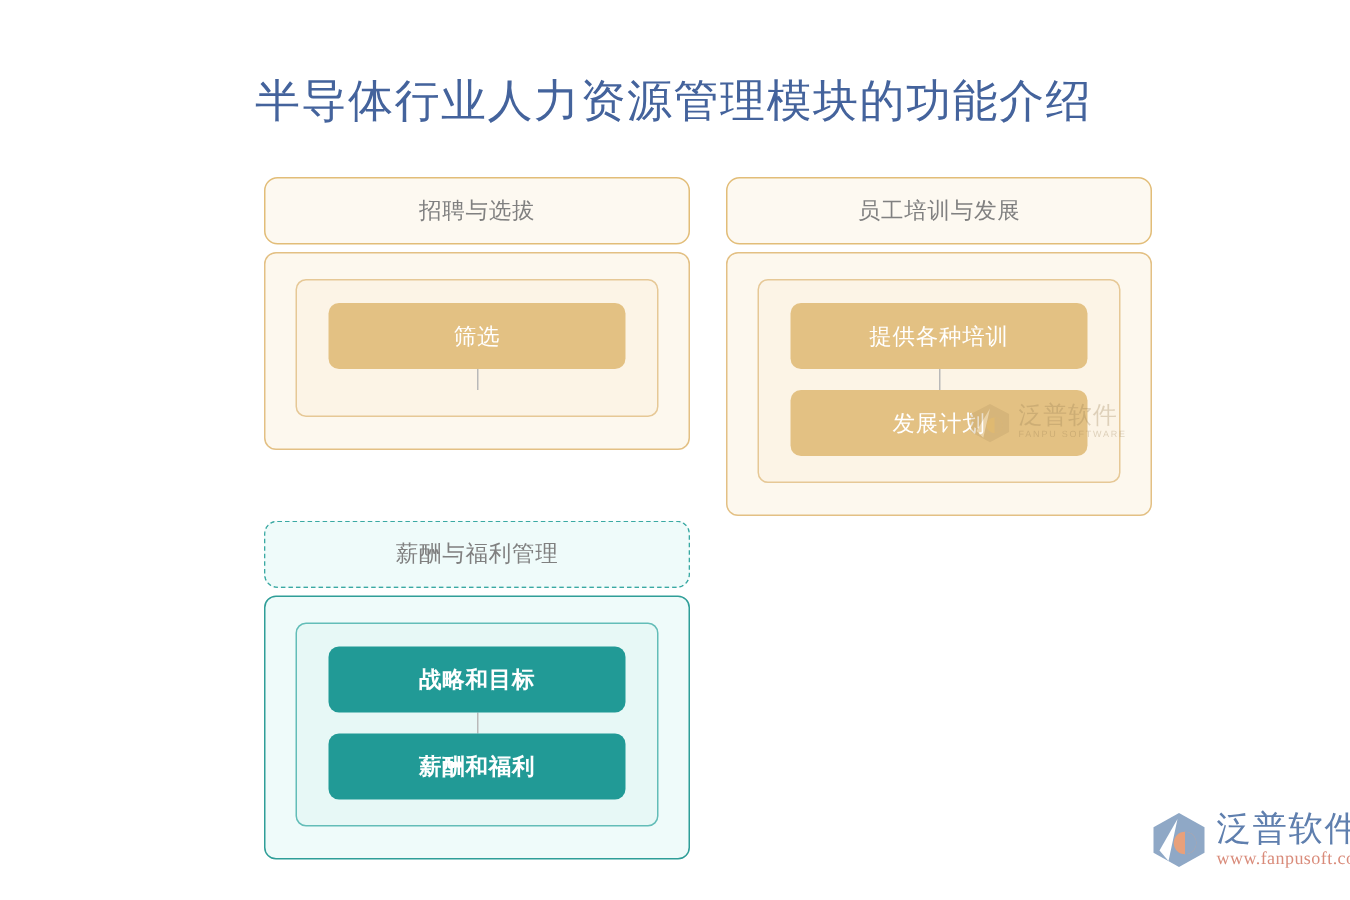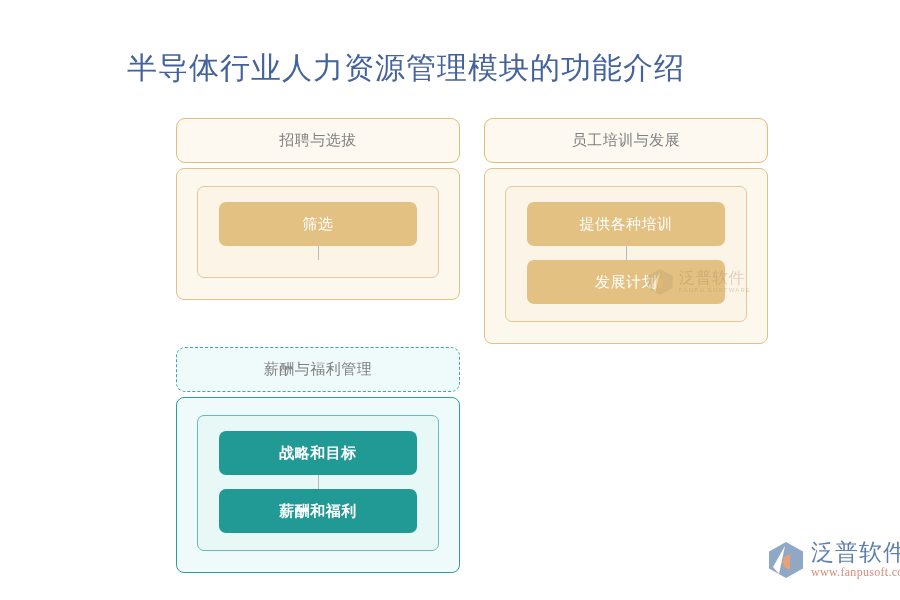--- a/index.html
+++ b/index.html
@@ -27,20 +27,21 @@
     left: 0;
     top: 48px;
     width: 812px;
     text-align: center;
     font-size: 30px;
     line-height: 40px;
     letter-spacing: 1px;
     color: #44639c;
     font-weight: 400;
     white-space: nowrap;
+    padding-left: 43px;
   }
 
   
   .quadrant {
     position: absolute;
     width: 284px;
     padding-left: 15px;
   }
   .q-tl { left: 161px; top: 118px; }
   .q-tr { left: 469px; top: 118px; }

